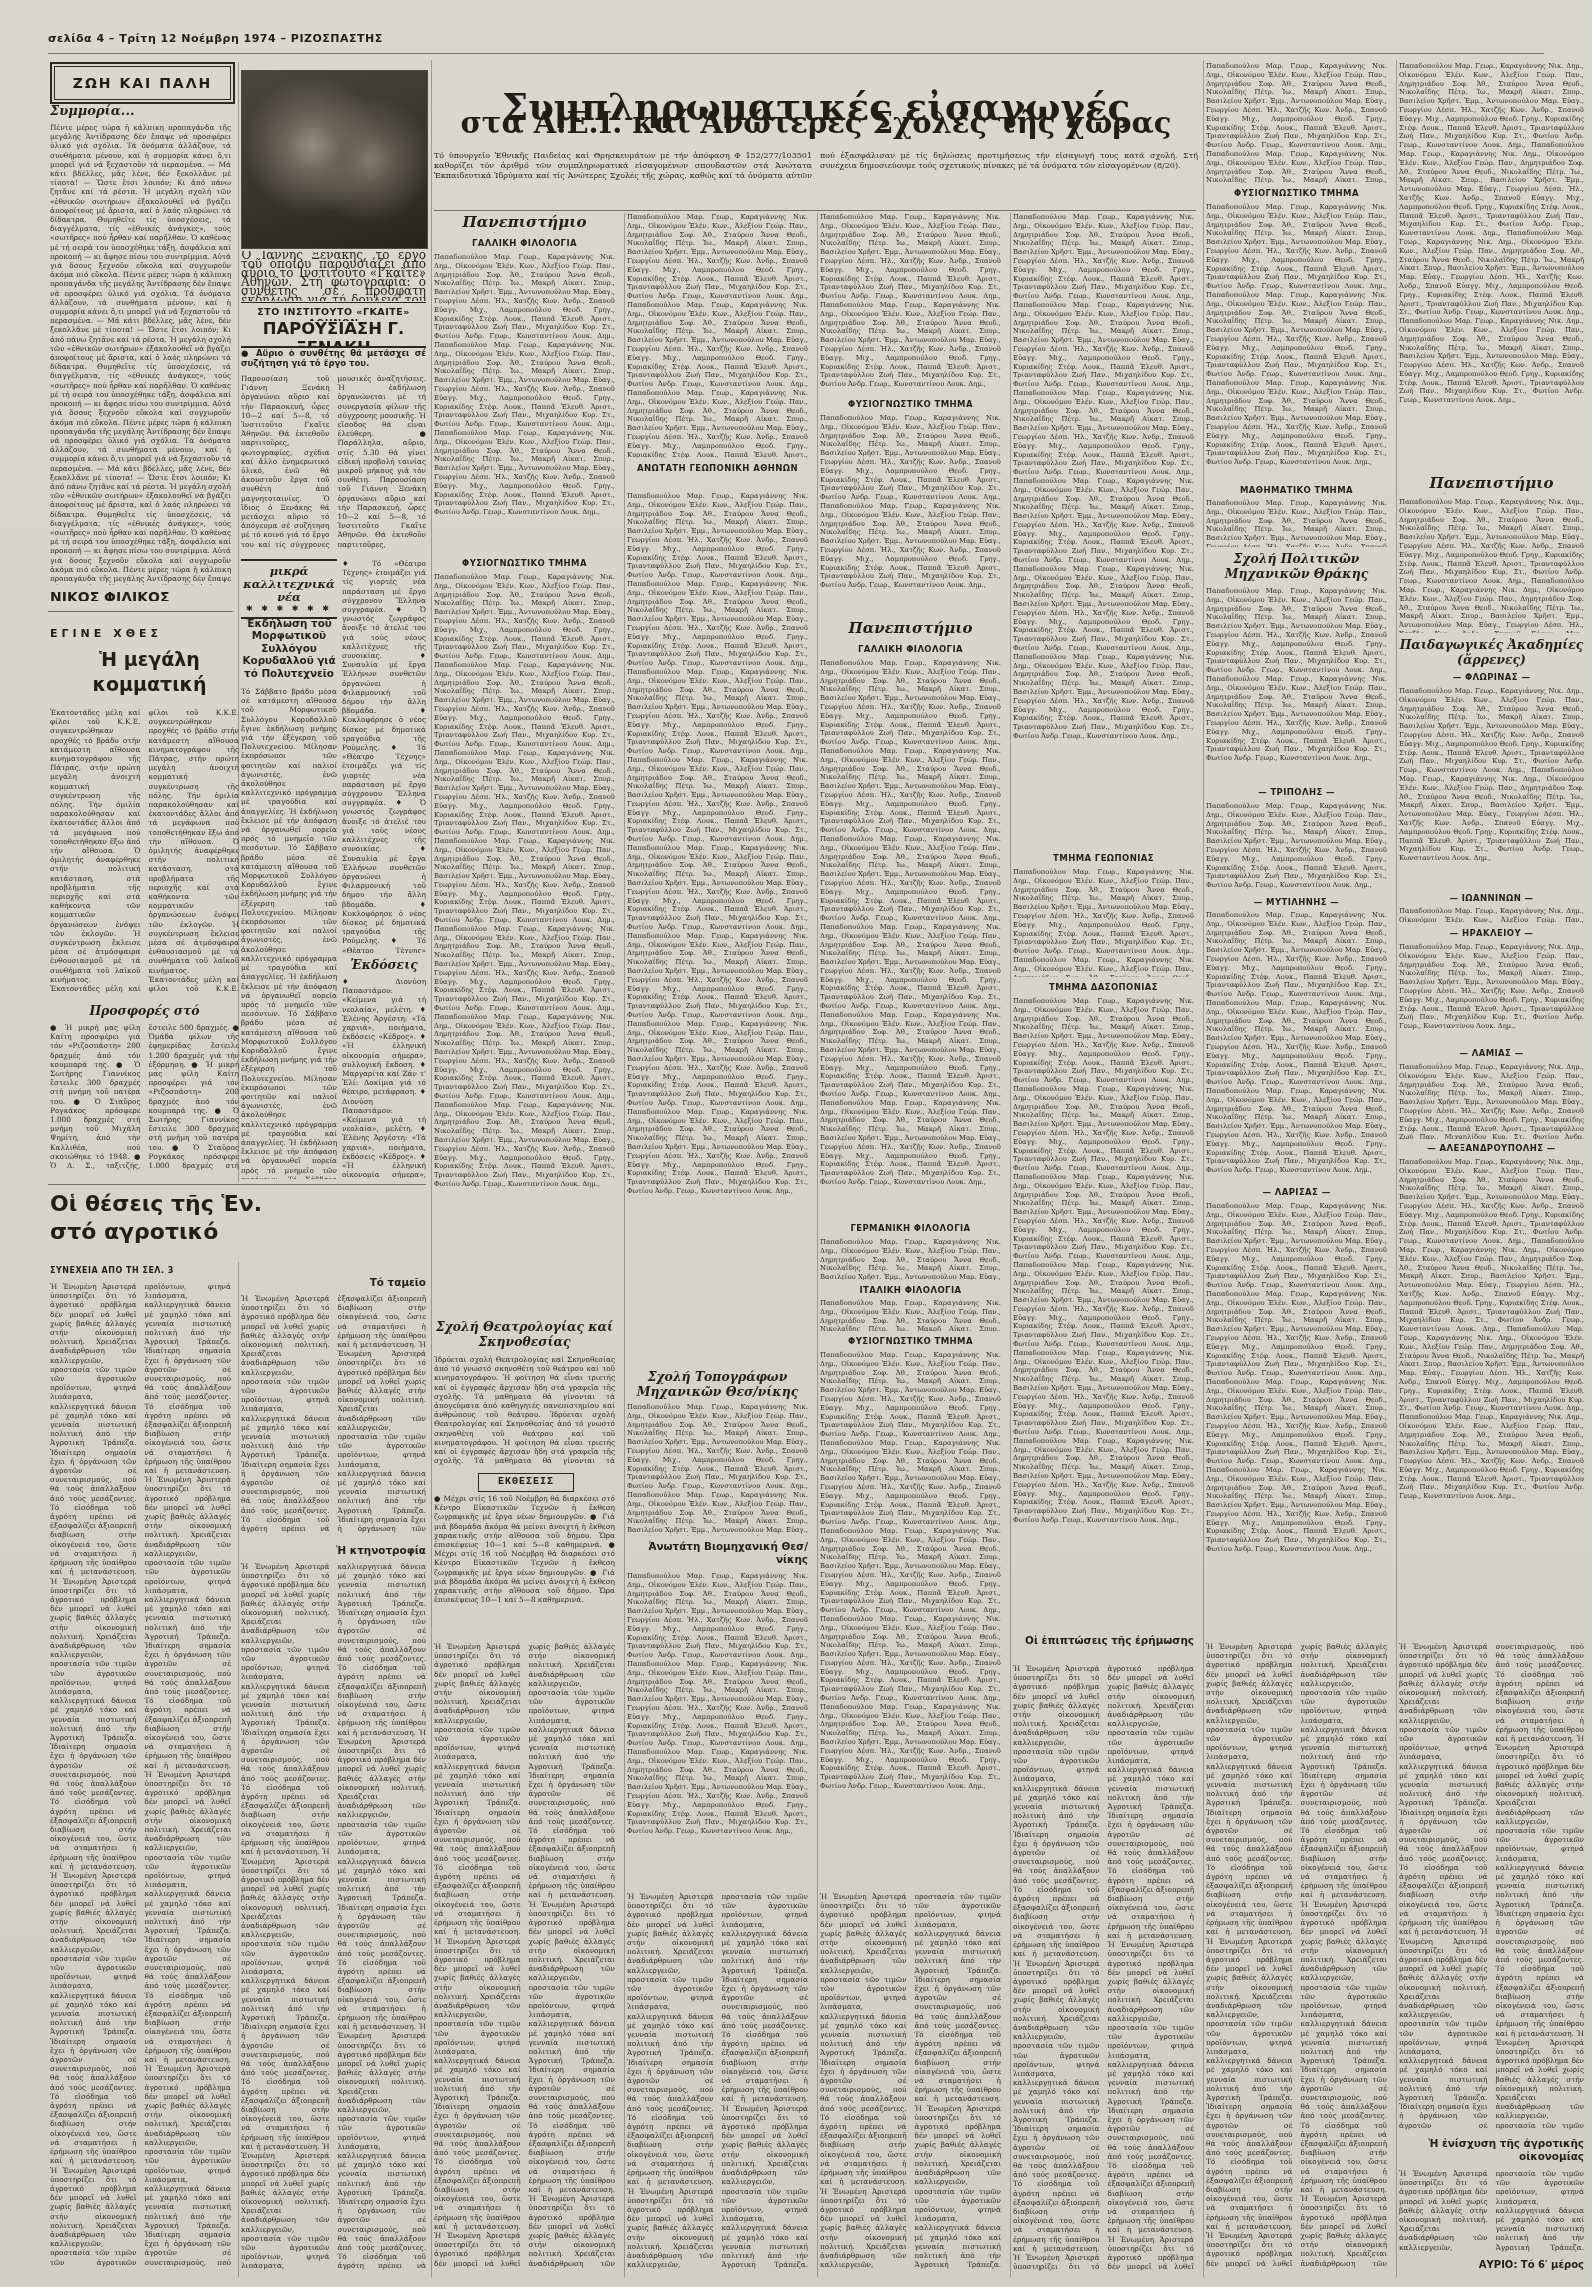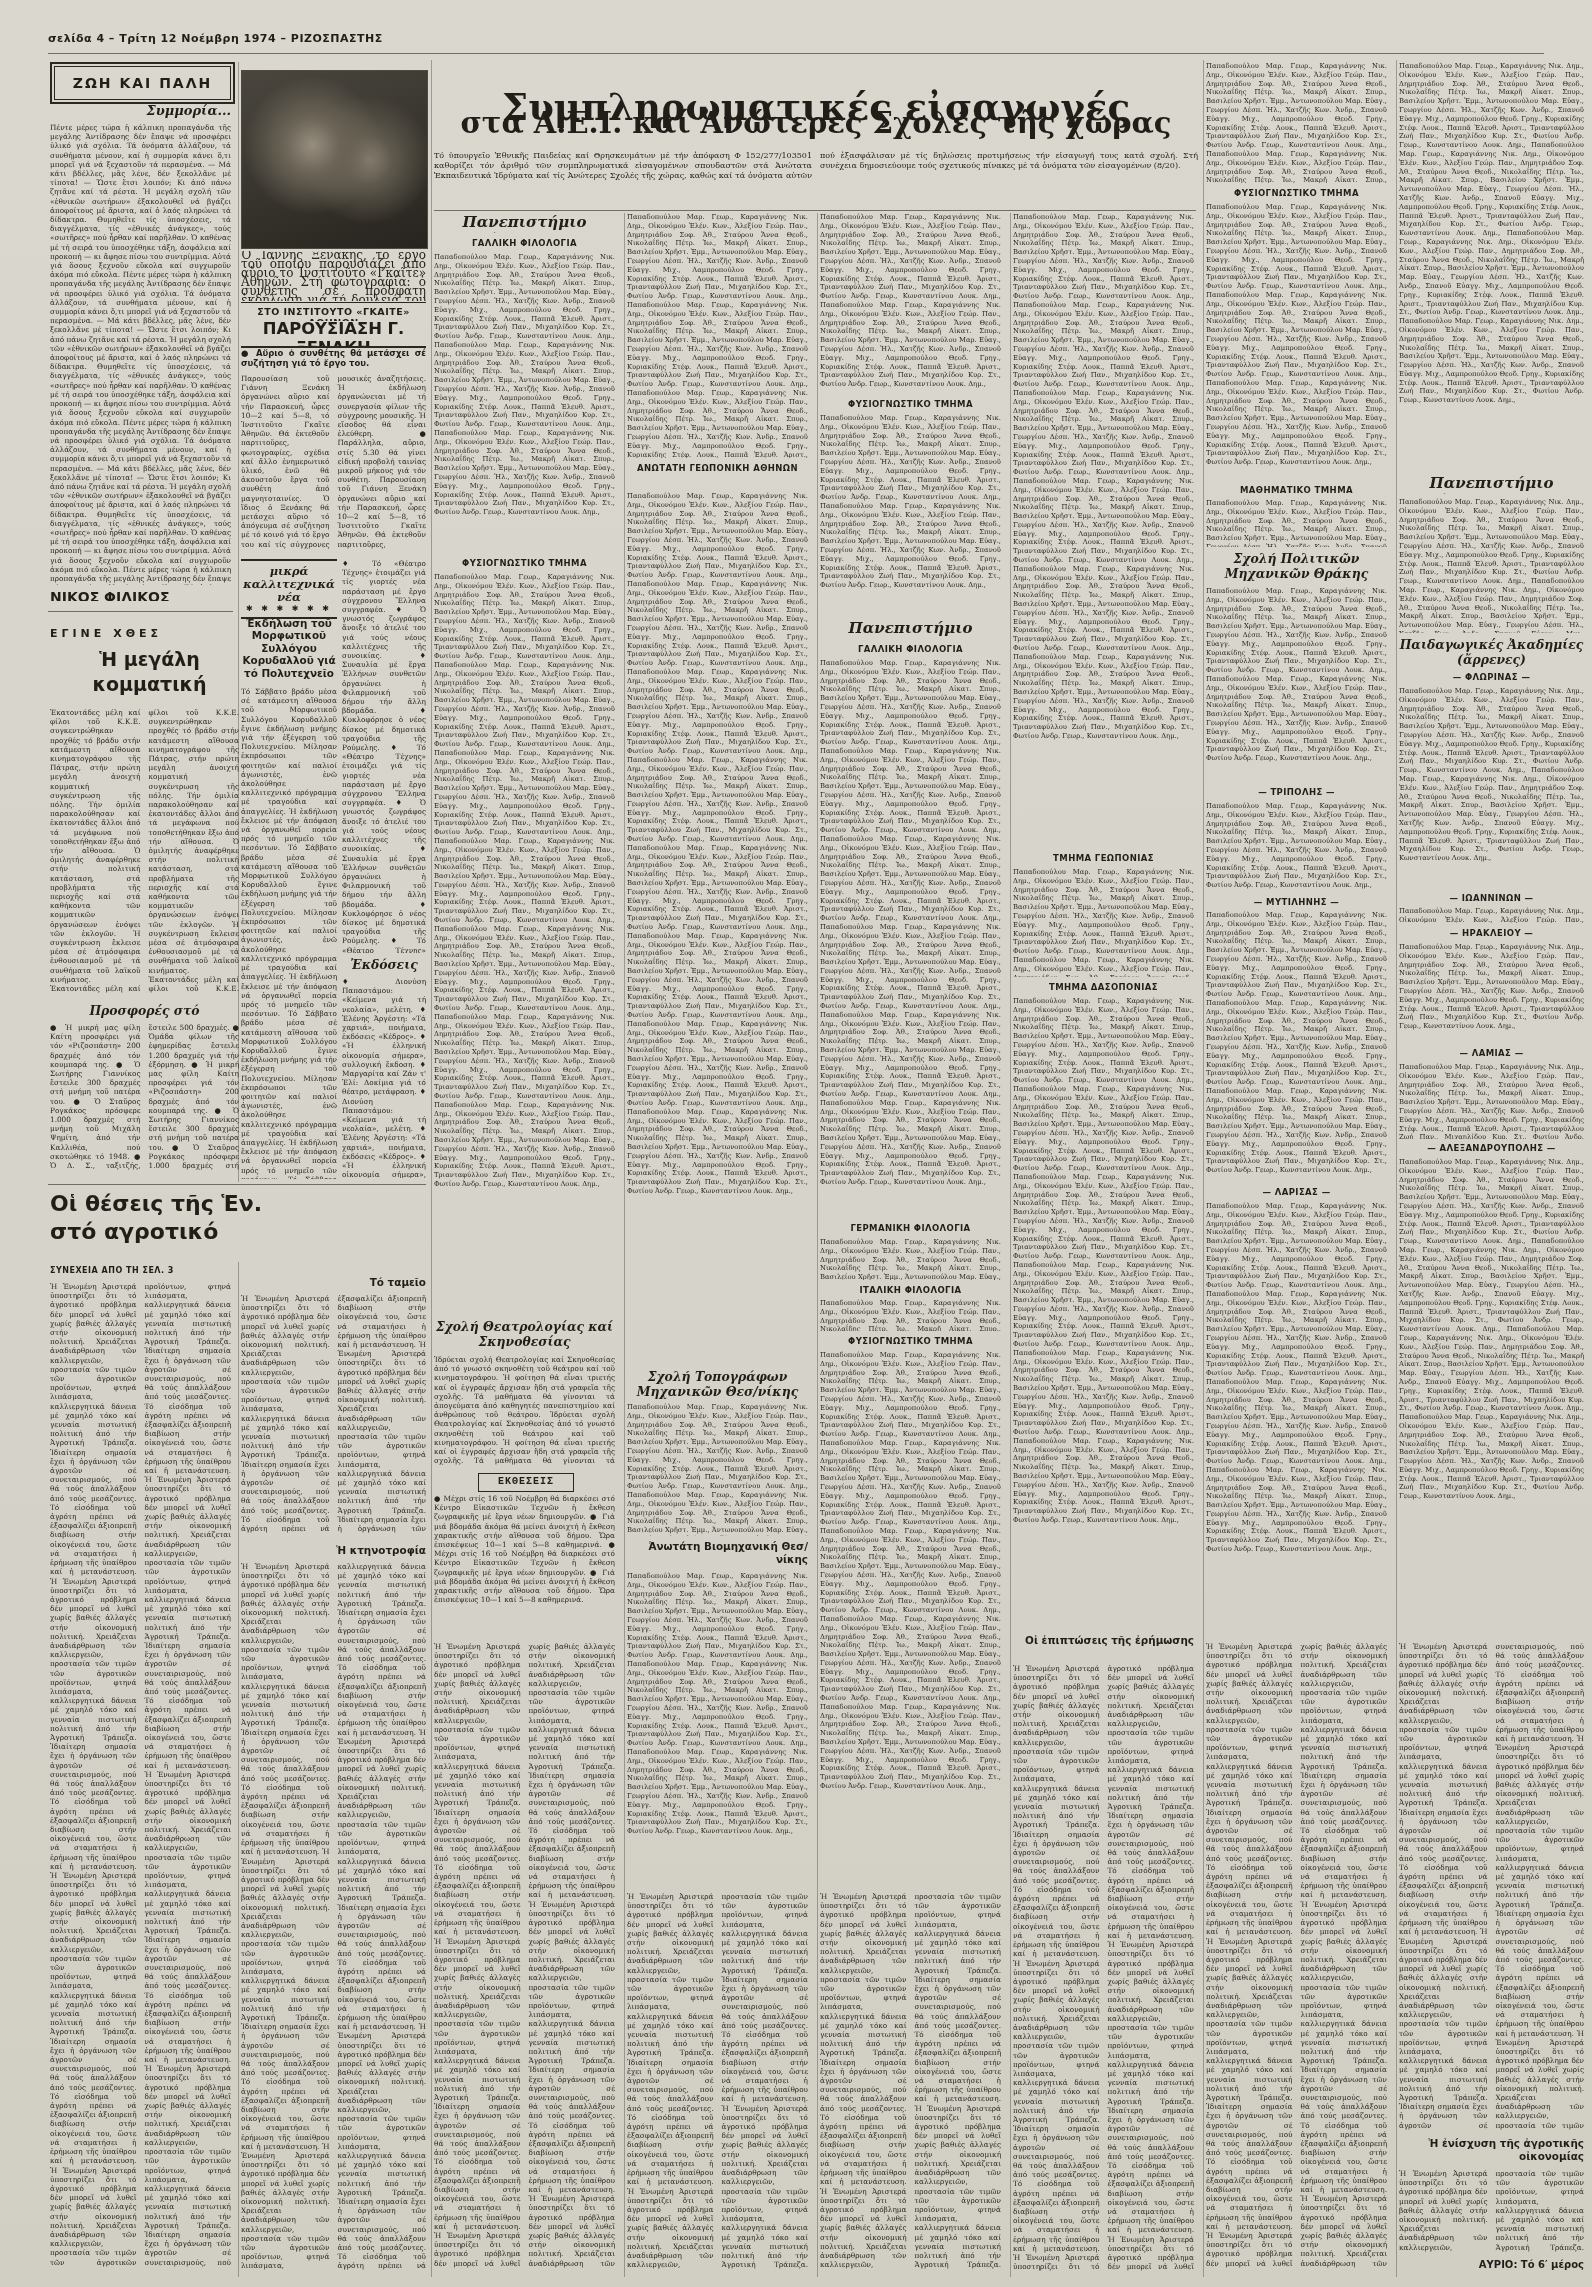--- a/index.html
+++ b/index.html
@@ -12,21 +12,21 @@
   .sh{font-family:"DejaVu Sans",sans-serif;font-weight:bold;font-size:8.5px;line-height:12px;text-align:center;letter-spacing:0.4px;}
   .sh-lg{font-family:"DejaVu Sans",sans-serif;font-weight:bold;font-size:10.4px;line-height:13px;text-align:right;}
   .script{font-style:italic;font-weight:bold;font-size:15px;line-height:18px;text-align:center;}
   .script-sm{font-style:italic;font-weight:bold;font-size:12.4px;line-height:15px;text-align:center;}
   .vline{position:absolute;width:1px;background:rgba(45,41,34,.35);}
   .hline{position:absolute;height:1px;background:rgba(45,41,34,.6);}
   .masthead{font-family:"DejaVu Sans",sans-serif;font-weight:bold;font-size:11px;letter-spacing:0.5px;}
   .zoi-box{border:2px solid #2b2823;box-shadow:inset 0 0 0 2px #d8d5cc, inset 0 0 0 3px #2b2823;
            display:flex;align-items:center;justify-content:center;font-family:"DejaVu Sans",sans-serif;
            font-weight:bold;font-size:14px;letter-spacing:2px;}
-  .zoi-title{font-weight:bold;font-style:italic;font-size:13px;text-align:right;}
+  .zoi-title{font-weight:bold;font-style:italic;font-size:13px;text-align:left;}
   .sig{font-family:"DejaVu Sans",sans-serif;font-weight:bold;font-size:14px;}
   .egine{font-family:"DejaVu Sans",sans-serif;font-weight:bold;font-size:11px;letter-spacing:4px;}
   .head-md{font-family:"DejaVu Sans",sans-serif;font-weight:bold;font-size:19px;line-height:25px;text-align:center;}
   .head-lg{font-family:"DejaVu Sans",sans-serif;font-weight:bold;font-size:22px;line-height:27px;}
   .adm-h1{font-weight:bold;font-size:37px;line-height:40px;text-align:center;margin-top:21px;}
   .adm-h2{font-weight:bold;font-size:29px;line-height:33px;text-align:center;}
   .kick{font-family:"DejaVu Sans",sans-serif;font-weight:bold;font-size:9.5px;text-align:center;
         border-top:1px solid #2b2823;padding-top:3px;letter-spacing:0.5px;}
   .xen-h{font-family:"DejaVu Sans",sans-serif;font-weight:bold;font-size:16.4px;text-align:center;
          border-bottom:2px solid #2b2823;padding-bottom:3px;}

